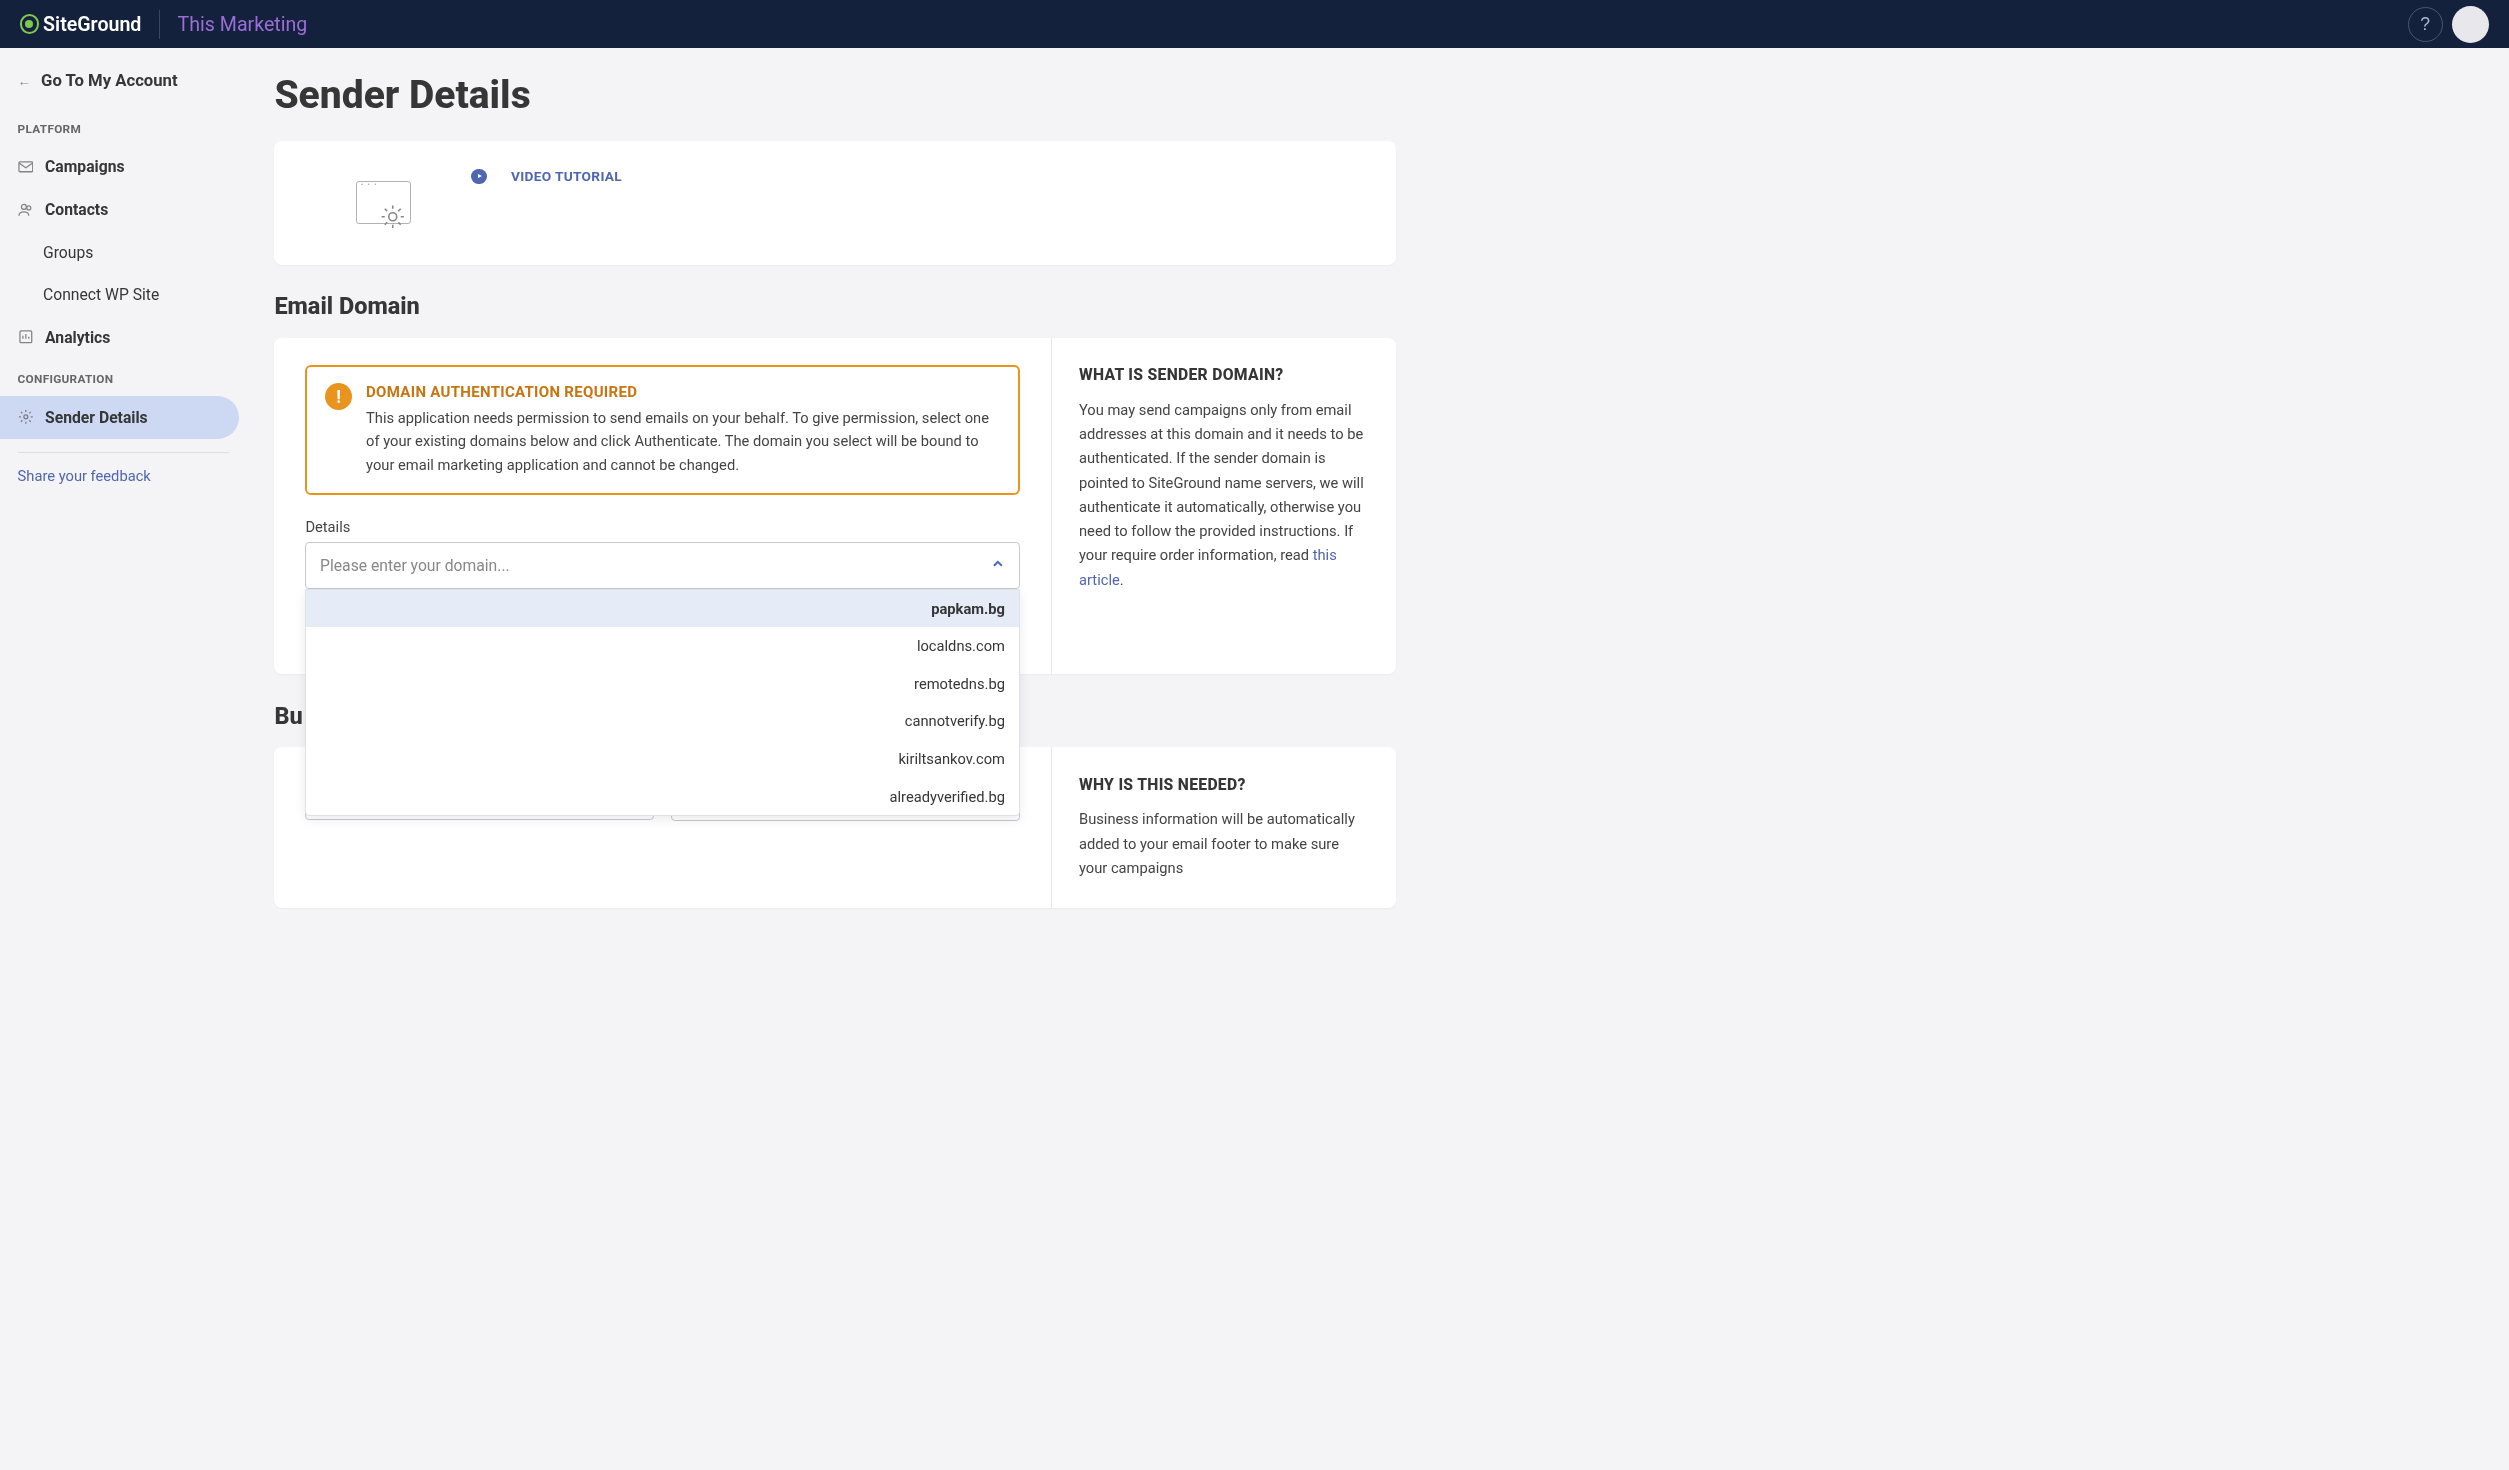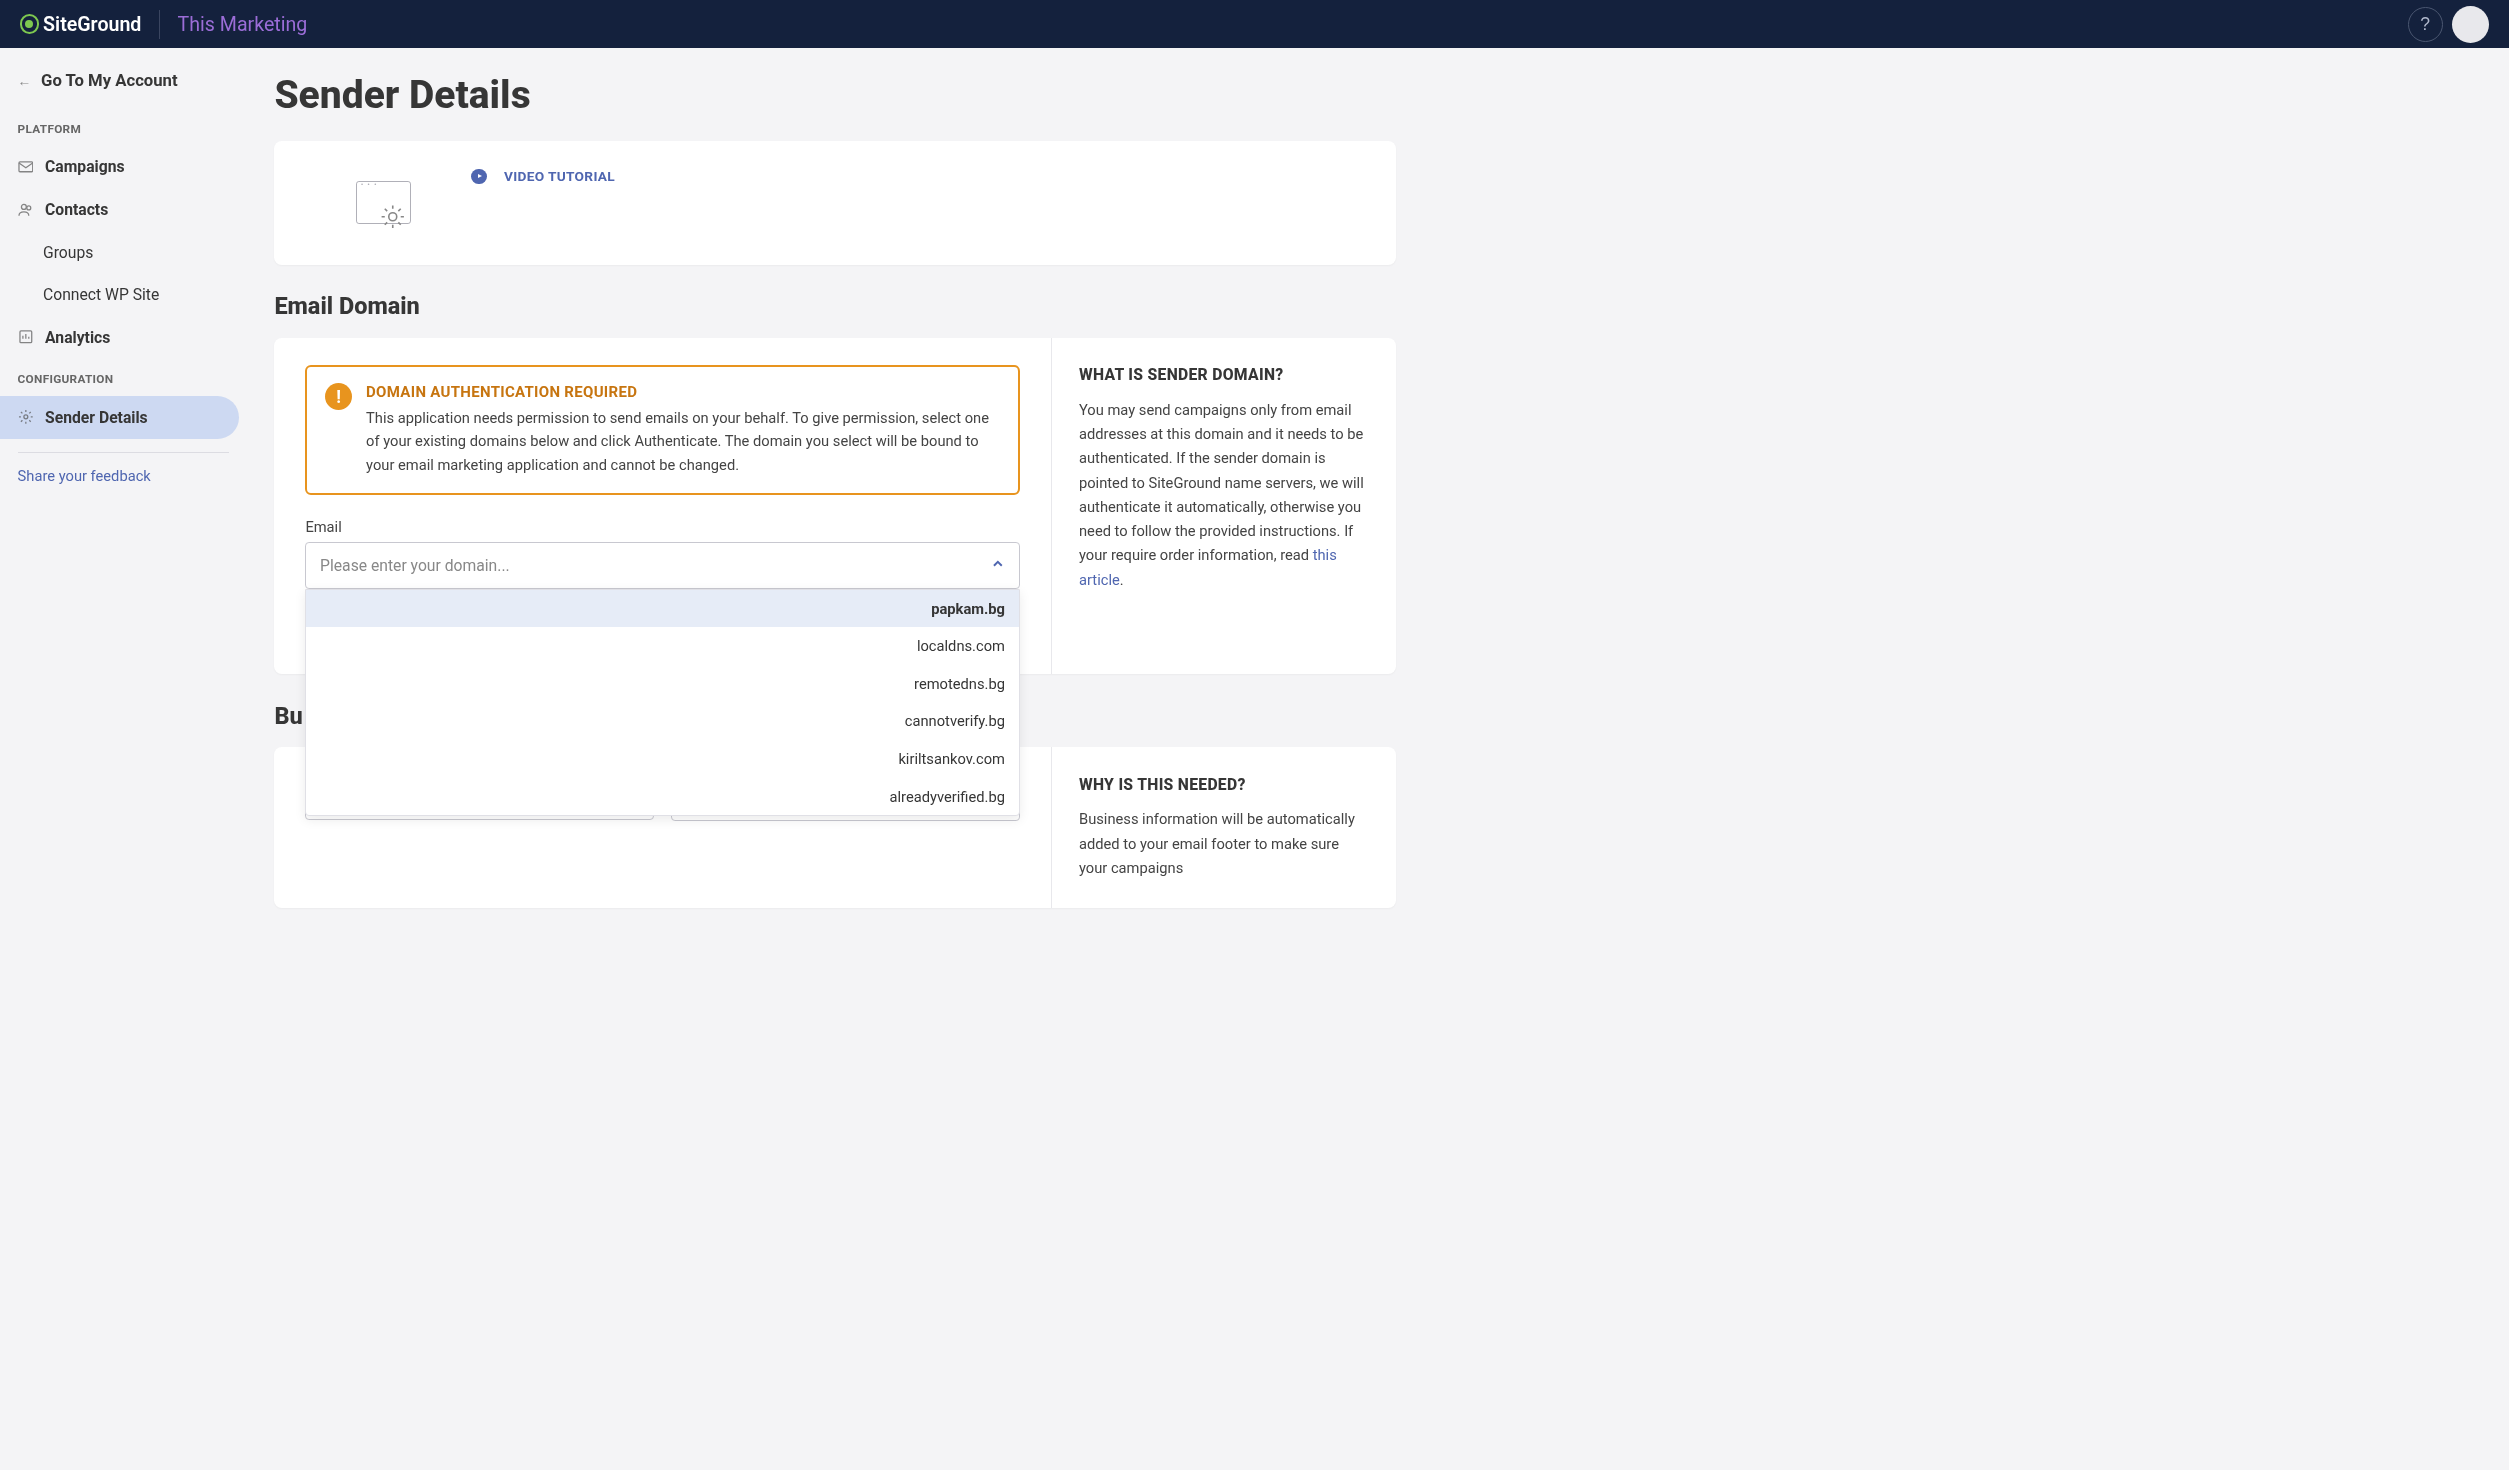--- a/index.html
+++ b/index.html
@@ -35,21 +35,21 @@
 .section-title { font-size: 23.5px; font-weight: 800; color: #363636; margin: 27.4px 0 17.6px; }
 
 .card { background: #fff; border-radius: 7.8px; padding: 27.4px 31px; box-shadow: 0 1px 2px rgba(0,0,0,0.04); }
 .intro-card { display: flex; gap: 39px; align-items: flex-start; }
 .intro-illustration { width: 98px; height: 69px; flex-shrink: 0; display: flex; align-items: center; justify-content: center; position: relative; margin-left: 29px; }
 .window-shape { width: 55px; height: 43px; border: 1.5px solid #b0b0b8; border-radius: 2.9px; position: relative; }
 .window-shape::before { content: '• • •'; position: absolute; top: -2px; left: 3.9px; font-size: 7.8px; color: #b0b0b8; letter-spacing: 1px; }
 .gear-overlay { position: absolute; bottom: 7.8px; right: 27.4px; width: 25.5px; height: 25.5px; display: flex; align-items: center; justify-content: center; }
 .intro-content { flex: 1; }
 .intro-text { color: #444; line-height: 1.6; font-size: 15.7px; margin-bottom: 13.7px; }
-.video-link { display: flex; align-items: center; gap: 17px; color: #4f66b0; font-weight: 700; font-size: 13.7px; cursor: pointer; letter-spacing: 0.3px; }
+.video-link { display: flex; align-items: center; gap: 24px; color: #4f66b0; font-weight: 700; font-size: 13.7px; cursor: pointer; letter-spacing: 0.3px; }
 .play-icon { width: 15.7px; height: 15.7px; background: #4f66b0; border-radius: 50%; display: flex; align-items: center; justify-content: center; }
 .play-triangle { width: 0; height: 0; border-left: 4.9px solid #fff; border-top: 2.9px solid transparent; border-bottom: 2.9px solid transparent; margin-left: 2px; }
 
 
 .two-col-card { display: flex; }
 .col-main { flex: 1; padding: 27.4px 31px; position: relative; }
 .col-side { width: 345px; border-left: 1px solid #e8e8ec; padding: 27.4px 27.4px; }
 .side-title { font-size: 15.7px; font-weight: 800; letter-spacing: 0.3px; margin-bottom: 13.7px; }
 .side-text { font-size: 14.7px; line-height: 1.65; color: #444; }
 .side-link { color: #4f66b0; cursor: pointer; }
@@ -185,21 +185,21 @@
     <div class="card two-col-card" style="padding:0">
       <div class="col-main">
         <div class="alert">
           <div class="alert-icon">!</div>
           <div>
             <div class="alert-title">DOMAIN AUTHENTICATION REQUIRED</div>
             <div class="alert-body">This application needs permission to send emails on your behalf. To give permission, select one of your existing domains below and click Authenticate. The domain you select will be bound to your email marketing application and cannot be changed.</div>
           </div>
         </div>
 
-        <div class="field-label">Email</div>
+        <div class="field-label">Details</div>
         <div class="select-wrap">
           <div class="select-input">
             <span>Please enter your domain...</span>
             <span class="chev">
               <svg width="13.7" height="13.7" viewBox="0 0 14 14" fill="none" stroke="#4f66b0" stroke-width="2">
                   <path d="M3 9l4-4 4 4"></path>
                 </svg>
             </span>
           </div>
           <div class="dropdown">

